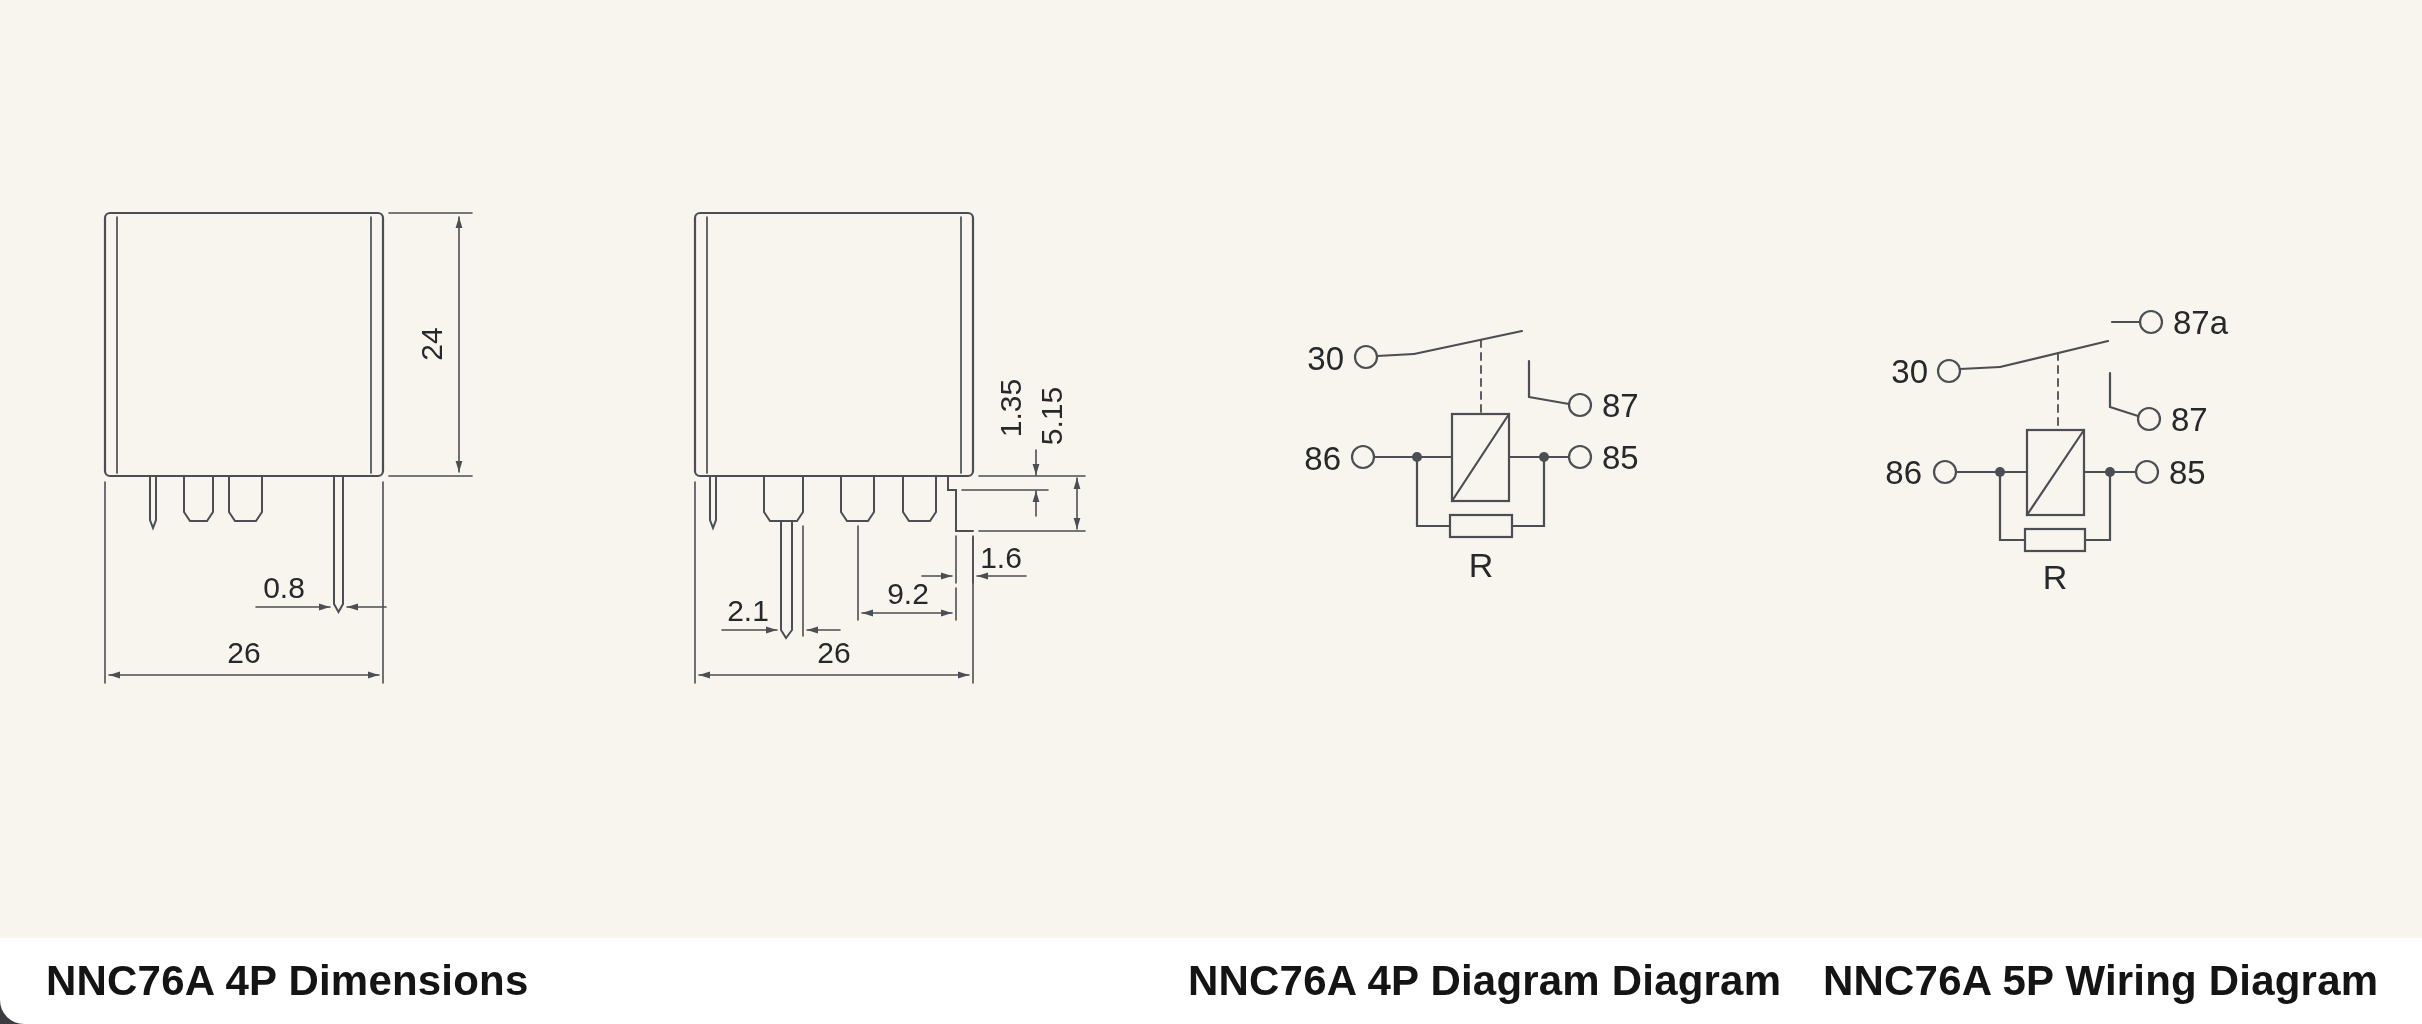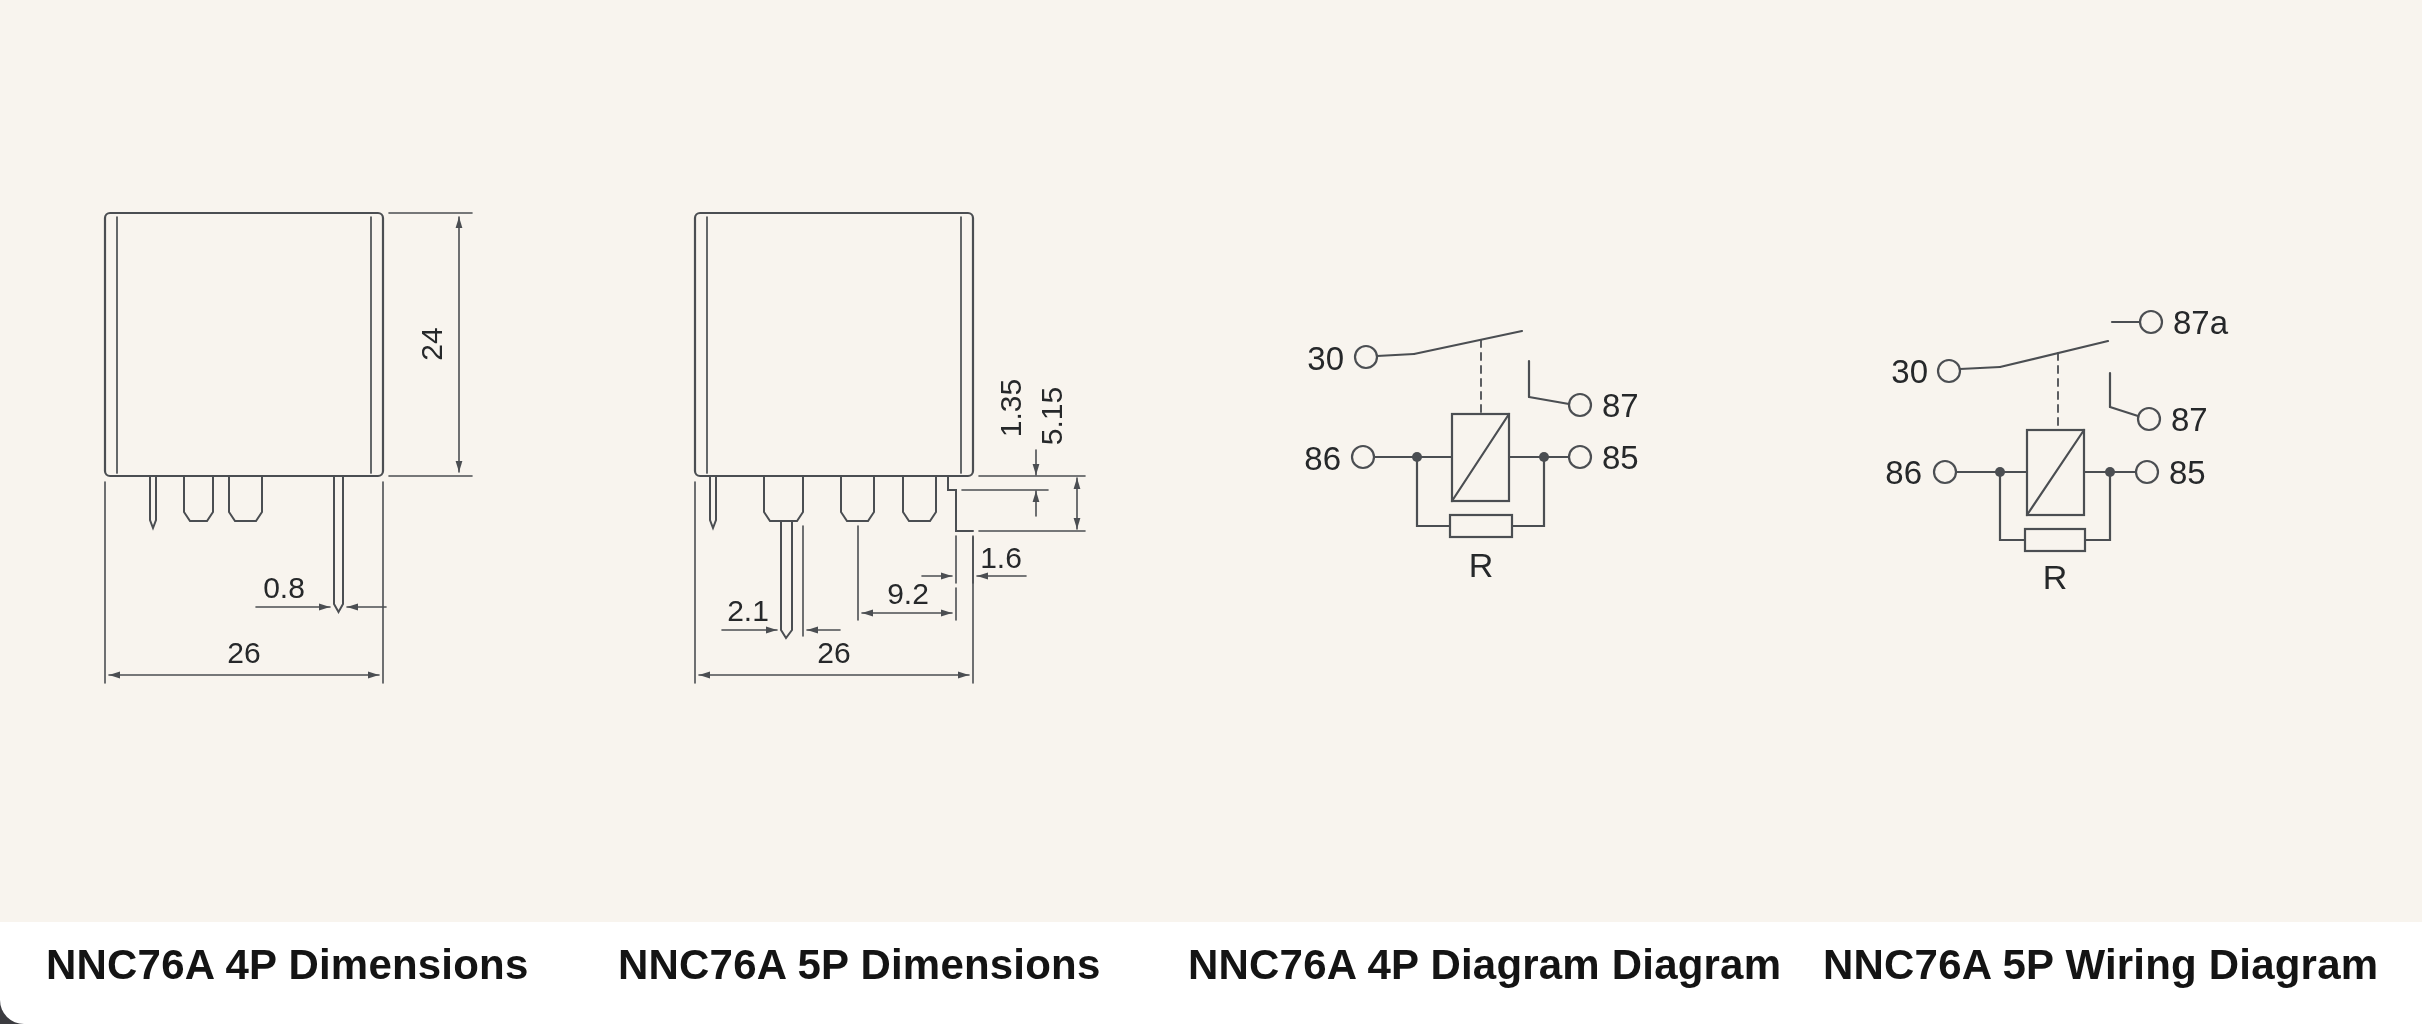--- a/index.html
+++ b/index.html
@@ -11,21 +11,21 @@
   .canvas-wrap{position:absolute;inset:0;}
   svg text{fill:#26282a;}
   .dim-label{font-size:30px;}
   .term-label{font-size:33px;}
   .coil-label{font-size:34px;}
   .corner-sliver{
     position:absolute;left:0;bottom:0;width:30px;height:34px;
     background:#3b3b40;z-index:0;
   }
   .caption-band{
-    position:absolute;left:0;right:0;bottom:0;height:102px;
+    position:absolute;left:0;right:0;bottom:0;height:86px;
     background:#ffffff;z-index:1;border-bottom-left-radius:24px;
   }
   .caption{
     position:absolute;top:19px;
     font-size:42px;font-weight:700;color:#141414;white-space:nowrap;
     letter-spacing:0.2px;
   }
   .cap-1{left:46px;}
   .cap-2{left:618px;}
   .cap-3{left:1188px;}
@@ -190,16 +190,15 @@
     <text class="term-label" x="2169" y="484" text-anchor="start" stroke="none" fill="#26282a">85</text>
     <text class="coil-label" x="2055" y="589" text-anchor="middle" stroke="none" fill="#26282a">R</text>
   </g>
 </svg>
 </div>
 
 <div class="corner-sliver"></div>
 
 <div class="caption-band">
   <div class="caption cap-1">NNC76A 4P Dimensions</div>
-  <div class="caption cap-2">NNC76A 5P Dimensions</div>
   <div class="caption cap-3">NNC76A 4P Diagram Diagram</div>
   <div class="caption cap-4">NNC76A 5P Wiring Diagram</div>
 </div>
 
 </body></html>

